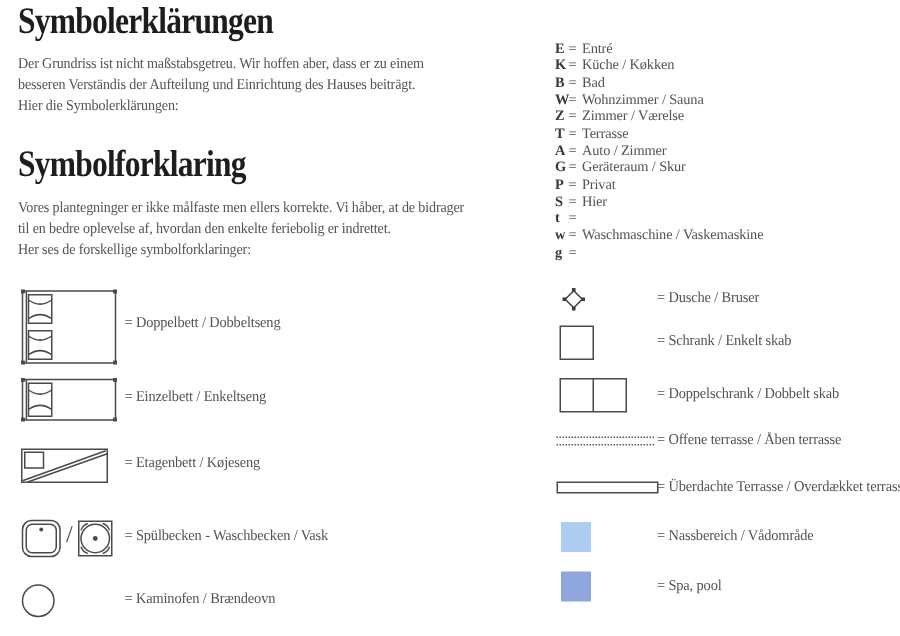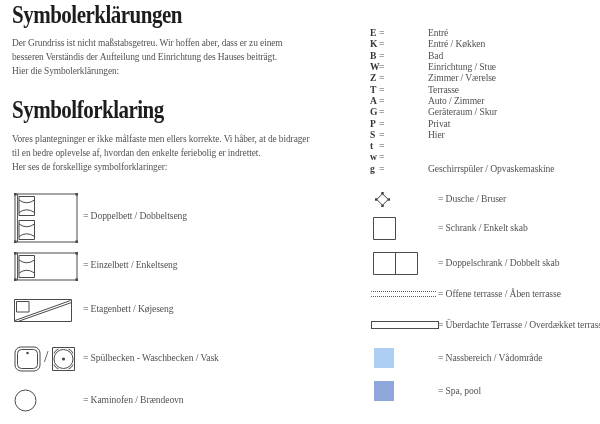--- a/index.html
+++ b/index.html
@@ -21,21 +21,21 @@
     position:absolute; font-size:10px; line-height:12px; color:#535353;
     letter-spacing:-0.1px; white-space:nowrap; transform:scaleX(0.96);
     transform-origin:0 0;
   }
   .abbr-list {
     position:absolute; left:370px; top:27px; font-size:9.6px; color:#535353;
   }
   .abbr-row { display:flex; height:11.3px; align-items:center; }
   .abbr-key { width:9px; font-weight:700; color:#383838; }
   .abbr-eq  { width:9px; color:#535353; }
-  .abbr-val { white-space:nowrap; letter-spacing:-0.1px;margin-left:40px; }
+  .abbr-val { white-space:nowrap; letter-spacing:-0.1px; }
   svg.icon { position:absolute; overflow:visible; }
   svg.icon * { vector-effect:non-scaling-stroke; }
   .slash { position:absolute; font-size:16px; color:#4a4a4a; font-weight:400; }
   .dotted-line {
     position:absolute; left:371px; top:291px; width:65px; height:4px;
     border-top:1.6px dotted #5a5a5a; border-bottom:1.6px dotted #5a5a5a;
   }
   .bar-outline {
     position:absolute; left:371px; top:321px; width:66px; height:6px;
     border:1px solid #4a4a4a; background:#fdfdfd;
@@ -126,31 +126,31 @@
 
   <div class="abbr-list">
     <div class="abbr-row">
       <span class="abbr-key">E</span>
       <span class="abbr-eq">=</span>
       <span class="abbr-val">Entré</span>
     </div>
     <div class="abbr-row">
       <span class="abbr-key">K</span>
       <span class="abbr-eq">=</span>
-      <span class="abbr-val">Entré / Køkken</span>
+      <span class="abbr-val">Küche / Køkken</span>
     </div>
     <div class="abbr-row">
       <span class="abbr-key">B</span>
       <span class="abbr-eq">=</span>
       <span class="abbr-val">Bad</span>
     </div>
     <div class="abbr-row">
       <span class="abbr-key">W</span>
       <span class="abbr-eq">=</span>
-      <span class="abbr-val">Einrichtung / Stue</span>
+      <span class="abbr-val">Wohnzimmer / Sauna</span>
     </div>
     <div class="abbr-row">
       <span class="abbr-key">Z</span>
       <span class="abbr-eq">=</span>
       <span class="abbr-val">Zimmer / Værelse</span>
     </div>
     <div class="abbr-row">
       <span class="abbr-key">T</span>
       <span class="abbr-eq">=</span>
       <span class="abbr-val">Terrasse</span>
@@ -175,25 +175,25 @@
       <span class="abbr-eq">=</span>
       <span class="abbr-val">Hier</span>
     </div>
     <div class="abbr-row">
       <span class="abbr-key">t</span>
       <span class="abbr-eq">=</span>
     </div>
     <div class="abbr-row">
       <span class="abbr-key">w</span>
       <span class="abbr-eq">=</span>
+      <span class="abbr-val">Waschmaschine / Vaskemaskine</span>
     </div>
     <div class="abbr-row">
       <span class="abbr-key">g</span>
       <span class="abbr-eq">=</span>
-      <span class="abbr-val">Geschirrspüler / Opvaskemaskine</span>
     </div>
   </div>
 
   <svg class="icon" style="left:375px; top:192px" width="15" height="15" viewBox="0 0 15 15" fill="none" stroke="#3f3f3f" stroke-width="1">
     <path d="M7.5,1.8 L13.2,7.5 L7.5,13.2 L1.8,7.5 Z"></path>
     <g fill="#3f3f3f" stroke="none">
       <rect x="6.3" y="0" width="2.4" height="2.4"></rect>
       <rect x="12.6" y="6.3" width="2.4" height="2.4"></rect>
       <rect x="6.3" y="12.6" width="2.4" height="2.4"></rect>
       <rect x="0" y="6.3" width="2.4" height="2.4"></rect>

